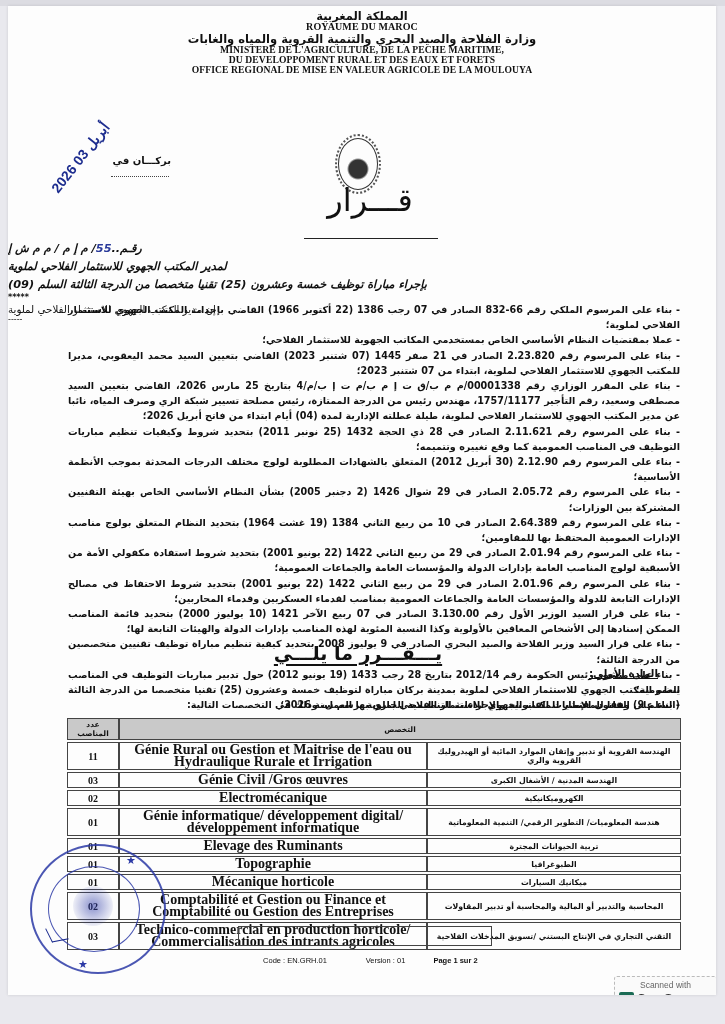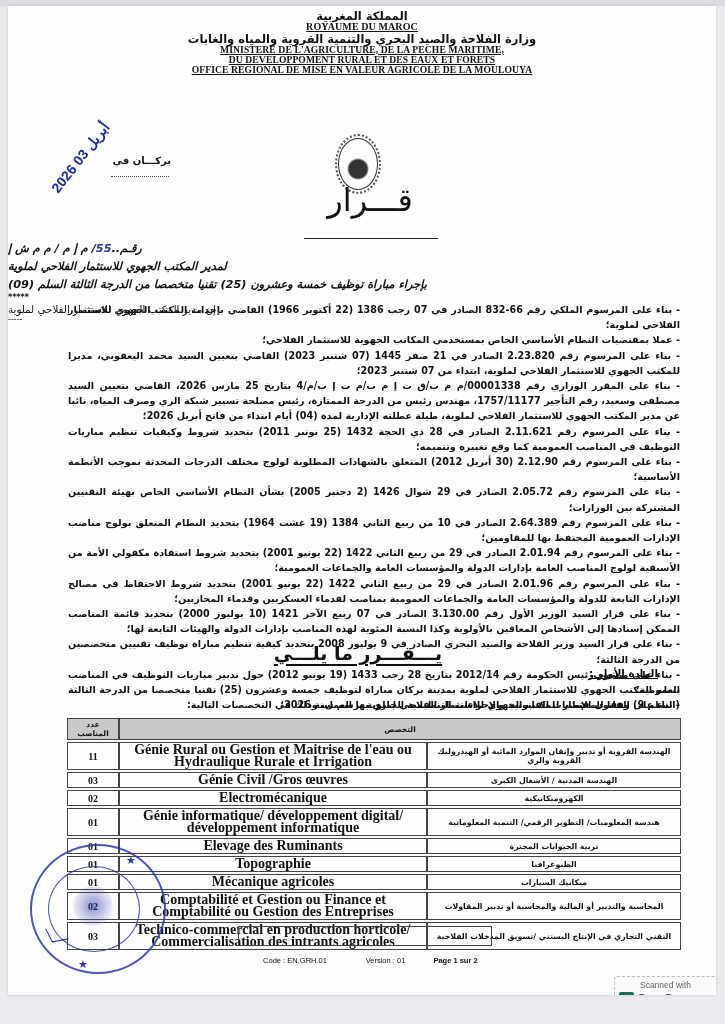--- a/index.html
+++ b/index.html
@@ -16,21 +16,21 @@
       overflow: hidden;
     }
     .topbar {
       position: absolute; left: 0; top: 0; width: 725px; height: 6px; background: #dcdce2;
     }
     .header {
       position: absolute; top: 4px; left: 0; width: 100%;
       text-align: center; line-height: 1.05;
     }
     .header .ar { font-family: "DejaVu Sans", sans-serif; font-weight: bold; font-size: 11.5px; direction: rtl; }
-    .header .fr { font-family: "Liberation Serif", serif; font-weight: bold; font-size: 10px; letter-spacing: 0.1px; text-decoration: underline; }
+    .header .fr { font-family: "Liberation Serif", serif; font-weight: bold; font-size: 10px; letter-spacing: 0.1px; }
     .header .fr.small { font-size: 9.6px; }
 
     .date-line {
       position: absolute; top: 149px; left: 43px; width: 120px;
       font-family: "DejaVu Sans", sans-serif; font-size: 10px; font-weight: bold;
       direction: rtl; text-align: right;
     }
     .date-line .dots { border-bottom: 1.5px dotted #444; display: inline-block; width: 58px; vertical-align: bottom; margin-right: 2px; }
     .date-stamp {
       position: absolute; top: 138px; left: 40px;
@@ -241,21 +241,21 @@
         <td class="fr">Elevage des Ruminants</td>
         <td class="ar">تربية الحيوانات المجترة</td>
       </tr>
       <tr>
         <td class="count">01</td>
         <td class="fr">Topographie</td>
         <td class="ar">الطبوغرافيا</td>
       </tr>
       <tr>
         <td class="count">01</td>
-        <td class="fr">Mécanique agricoles</td>
+        <td class="fr">Mécanique horticole</td>
         <td class="ar">ميكانيك السيارات</td>
       </tr>
       <tr>
         <td class="count">02</td>
         <td class="fr">Comptabilité et Gestion ou Finance et Comptabilité ou Gestion des Entreprises</td>
         <td class="ar">المحاسبة والتدبير أو المالية والمحاسبة أو تدبير المقاولات</td>
       </tr>
       <tr>
         <td class="count">03</td>
         <td class="fr">Technico-commercial en production horticole/ Commercialisation des intrants agricoles</td>

